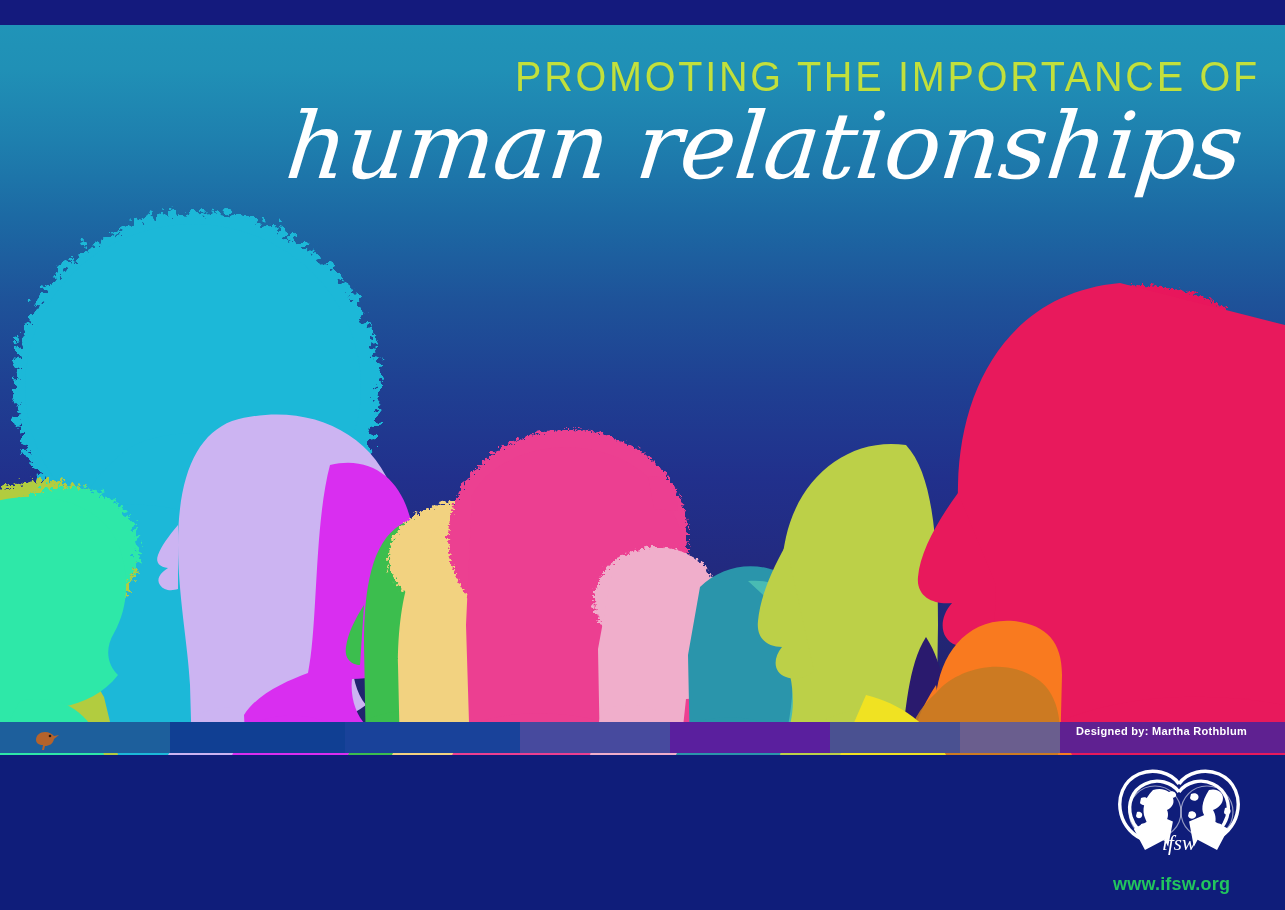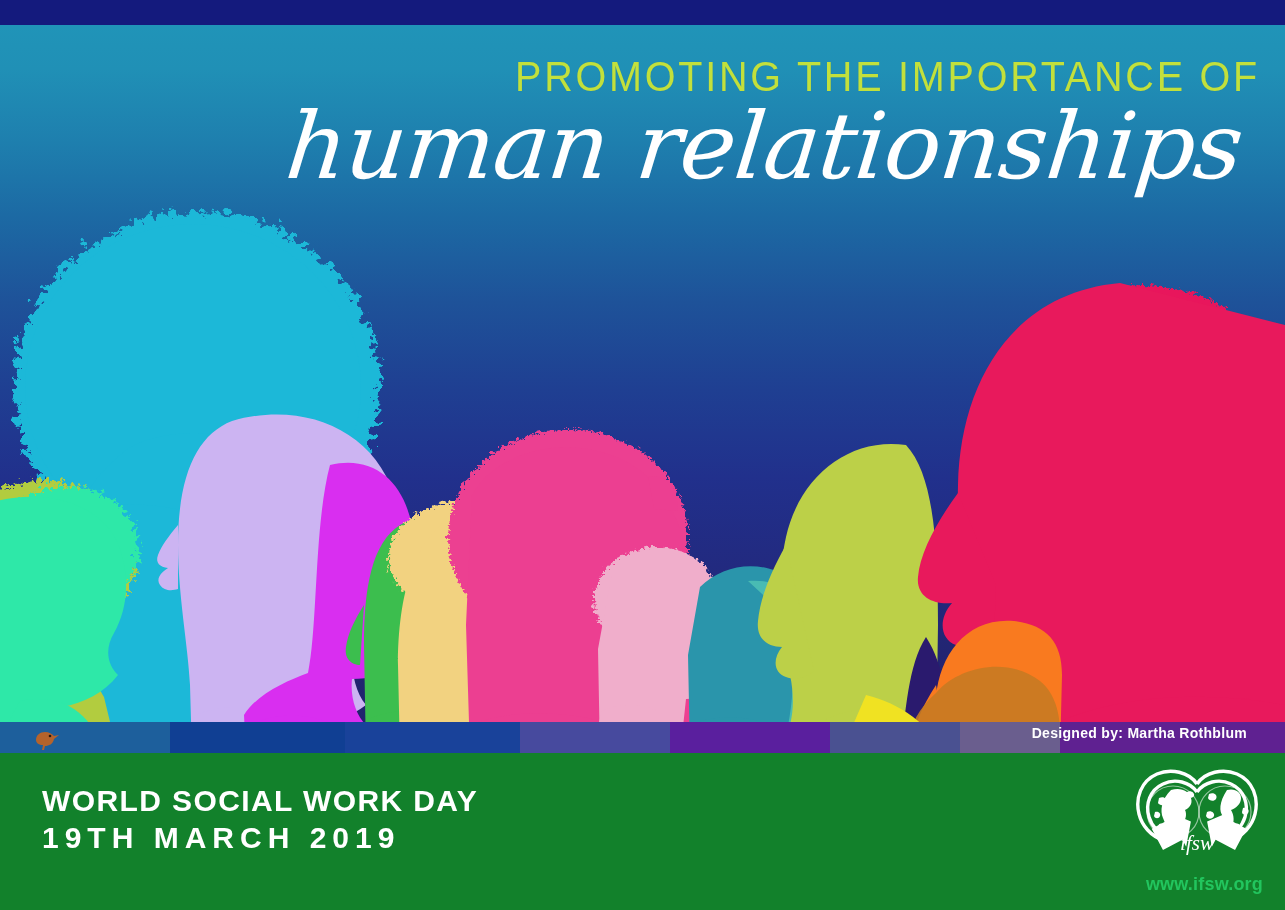--- a/index.html
+++ b/index.html
@@ -77,21 +77,21 @@
   .stage svg{display:block;}
 
   
   .strip{
     position:absolute;left:0;top:722px;width:1285px;height:31px;
     background:#2a3f8f;z-index:50;overflow:hidden;
   }
   .strip .seg{position:absolute;top:0;height:31px;}
   .credit{
     position:absolute;right:38px;top:725px;
-    color:#ffffff;font-size:14px;font-weight:bold;
+    color:#ffffff;font-size:11px;font-weight:bold;
     letter-spacing:.3px;z-index:60;
     font-family:"Liberation Sans",sans-serif;
     text-align:center;
   }
   .bird{position:absolute;left:30px;top:728px;z-index:60;}
 
   
   .banner{
     position:absolute;left:0;top:753px;width:1285px;height:157px;
     background:#12812b;z-index:55;
@@ -107,21 +107,21 @@
   }
   .bt-line2{
     display:block;font-size:30px;font-weight:bold;
     letter-spacing:6px;line-height:1.18;margin-top:2px;
     font-family:"Liberation Sans",sans-serif;
   }
 
   
   .logo{
     position:absolute;right:22px;top:768px;z-index:60;
-    width:150px;text-align:right;
+    width:150px;text-align:left;
   }
   .logo-url{
     display:block;color:#22c55e;font-size:18px;font-weight:bold;
     letter-spacing:.2px;margin-top:-2px;
     font-family:"Liberation Sans",sans-serif;
   }
 </style>
 </head>
 <body>
 
@@ -383,26 +383,20 @@
     <div class="seg" style="left:1060px;width:225px;background:#5f2191;"></div>
   </div>
 
   <svg class="bird" width="30" height="22" viewBox="0 0 30 22">
     <path d="M6 12 C 6 7, 10 4, 15 4 C 19 4, 22 6, 24 8 L 29 7 L 24 11 C 23 16, 19 18, 15 18 L 14 22 L 12 22 L 13 17 C 9 17, 6 15, 6 12 Z" fill="#b4632c"></path>
     <circle cx="20" cy="8" r="1.3" fill="#2a1a0e"></circle>
   </svg>
 
   <div class="credit">Designed by: Martha Rothblum</div>
 
-  <div class="banner">
-    <div class="banner-text">
-      <span class="bt-line1">WORLD SOCIAL WORK DAY</span>
-      <span class="bt-line2">19TH MARCH 2019</span>
-    </div>
-  </div>
 
   <div class="logo">
     <svg width="132" height="104" viewBox="0 0 132 104">
 
       <path d="M66 16 C 74 4, 92 0, 106 6 C 122 13, 128 30, 124 46 C 121 58, 112 68, 100 72
                M66 16 C 58 4, 40 0, 26 6 C 10 13, 4 30, 8 46 C 11 58, 20 68, 32 72" fill="none" stroke="#ffffff" stroke-width="3.4"></path>
       <path d="M66 24 C 73 14, 88 10, 100 16 C 113 22, 118 36, 114 49 C 111 59, 103 66, 94 70
                M66 24 C 59 14, 44 10, 32 16 C 19 22, 14 36, 18 49 C 21 59, 29 66, 38 70" fill="none" stroke="#ffffff" stroke-width="3.4"></path>
 
       <g fill="#ffffff">

